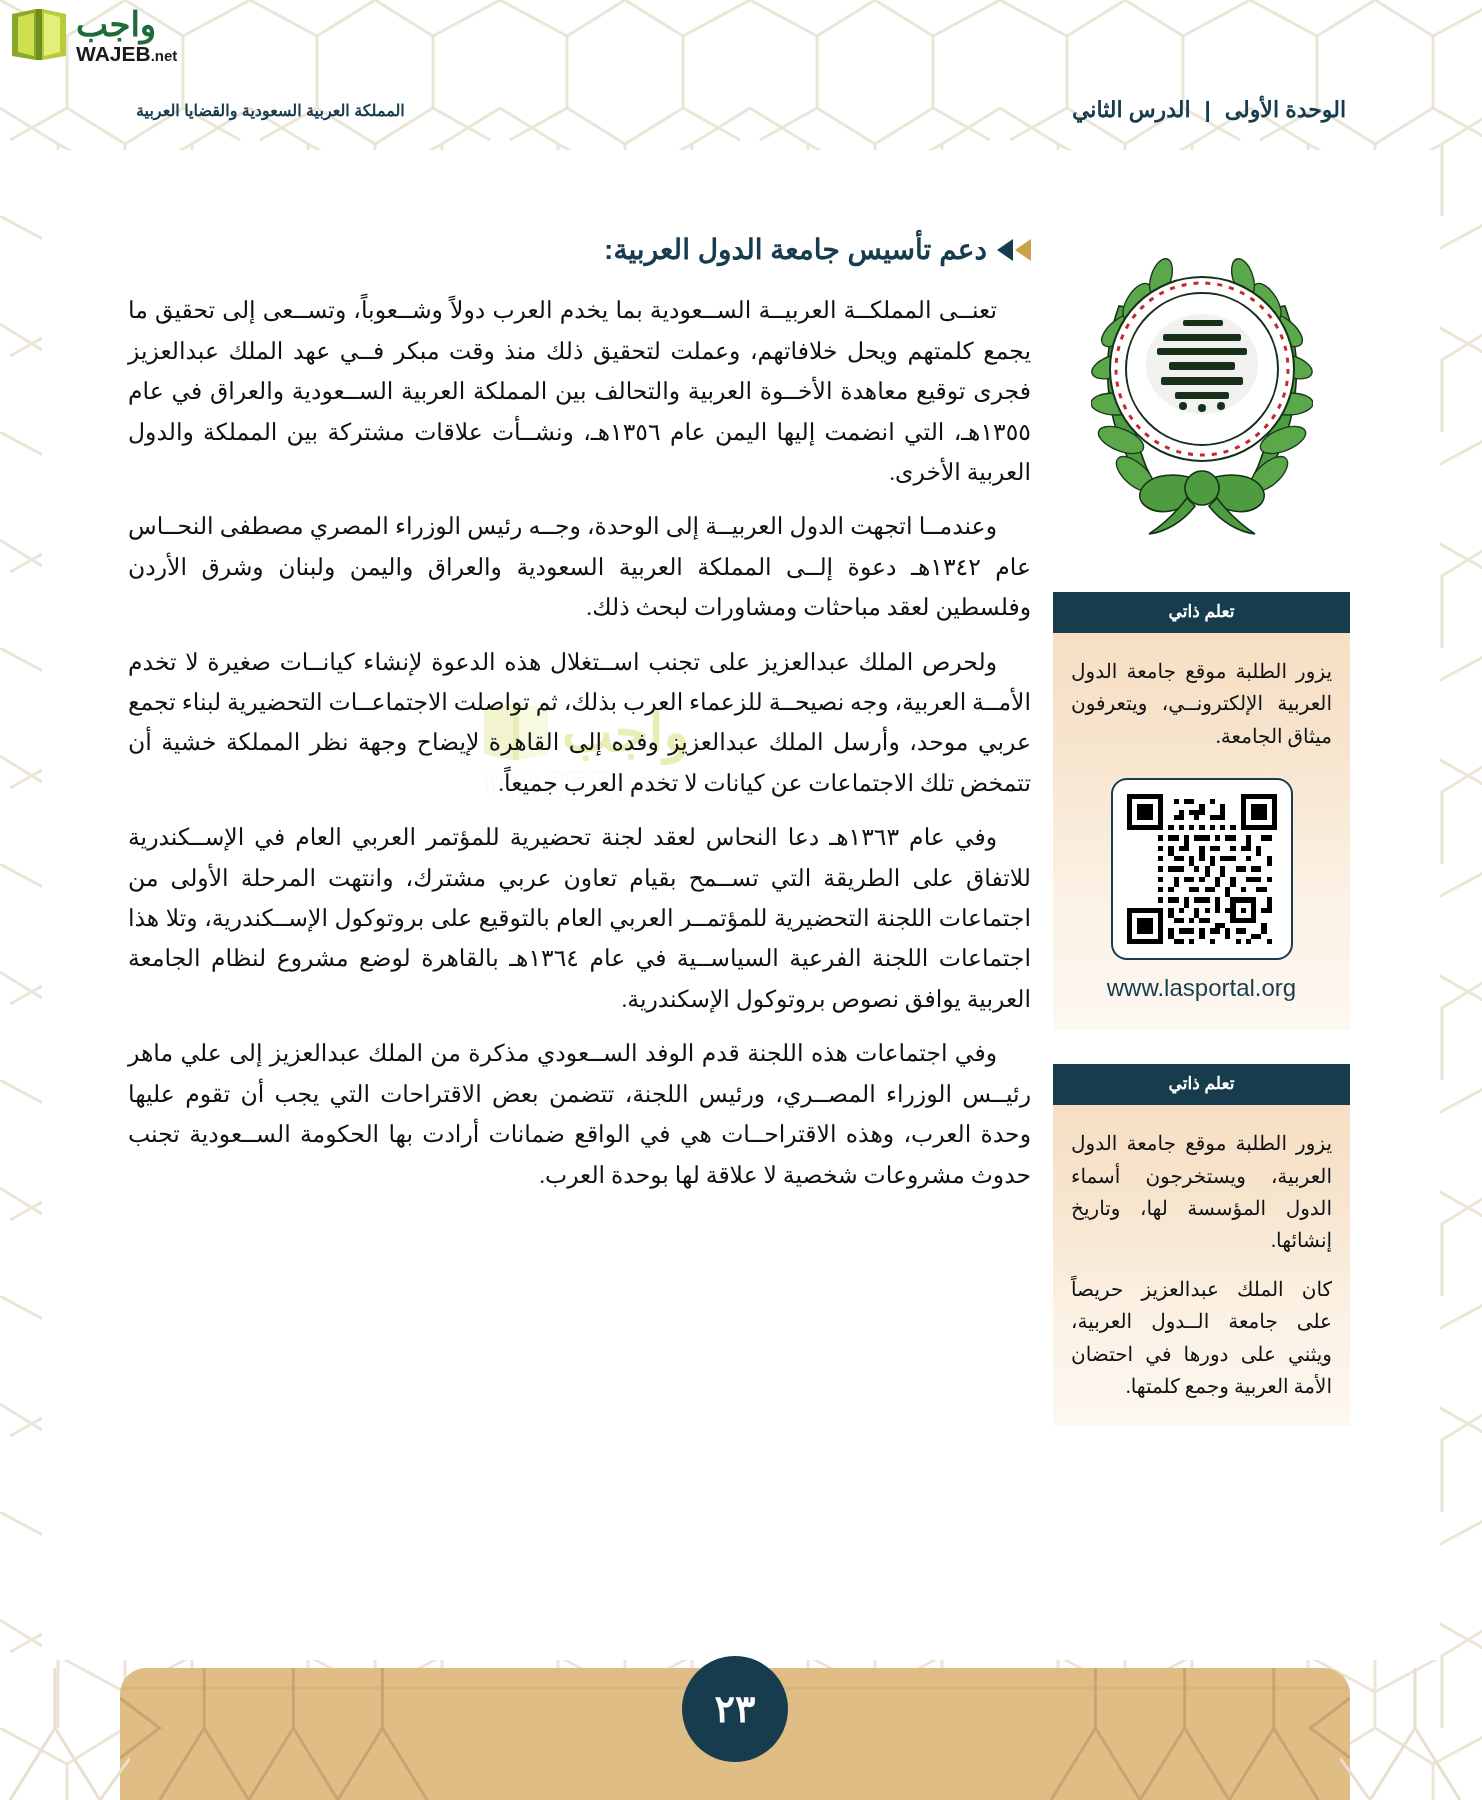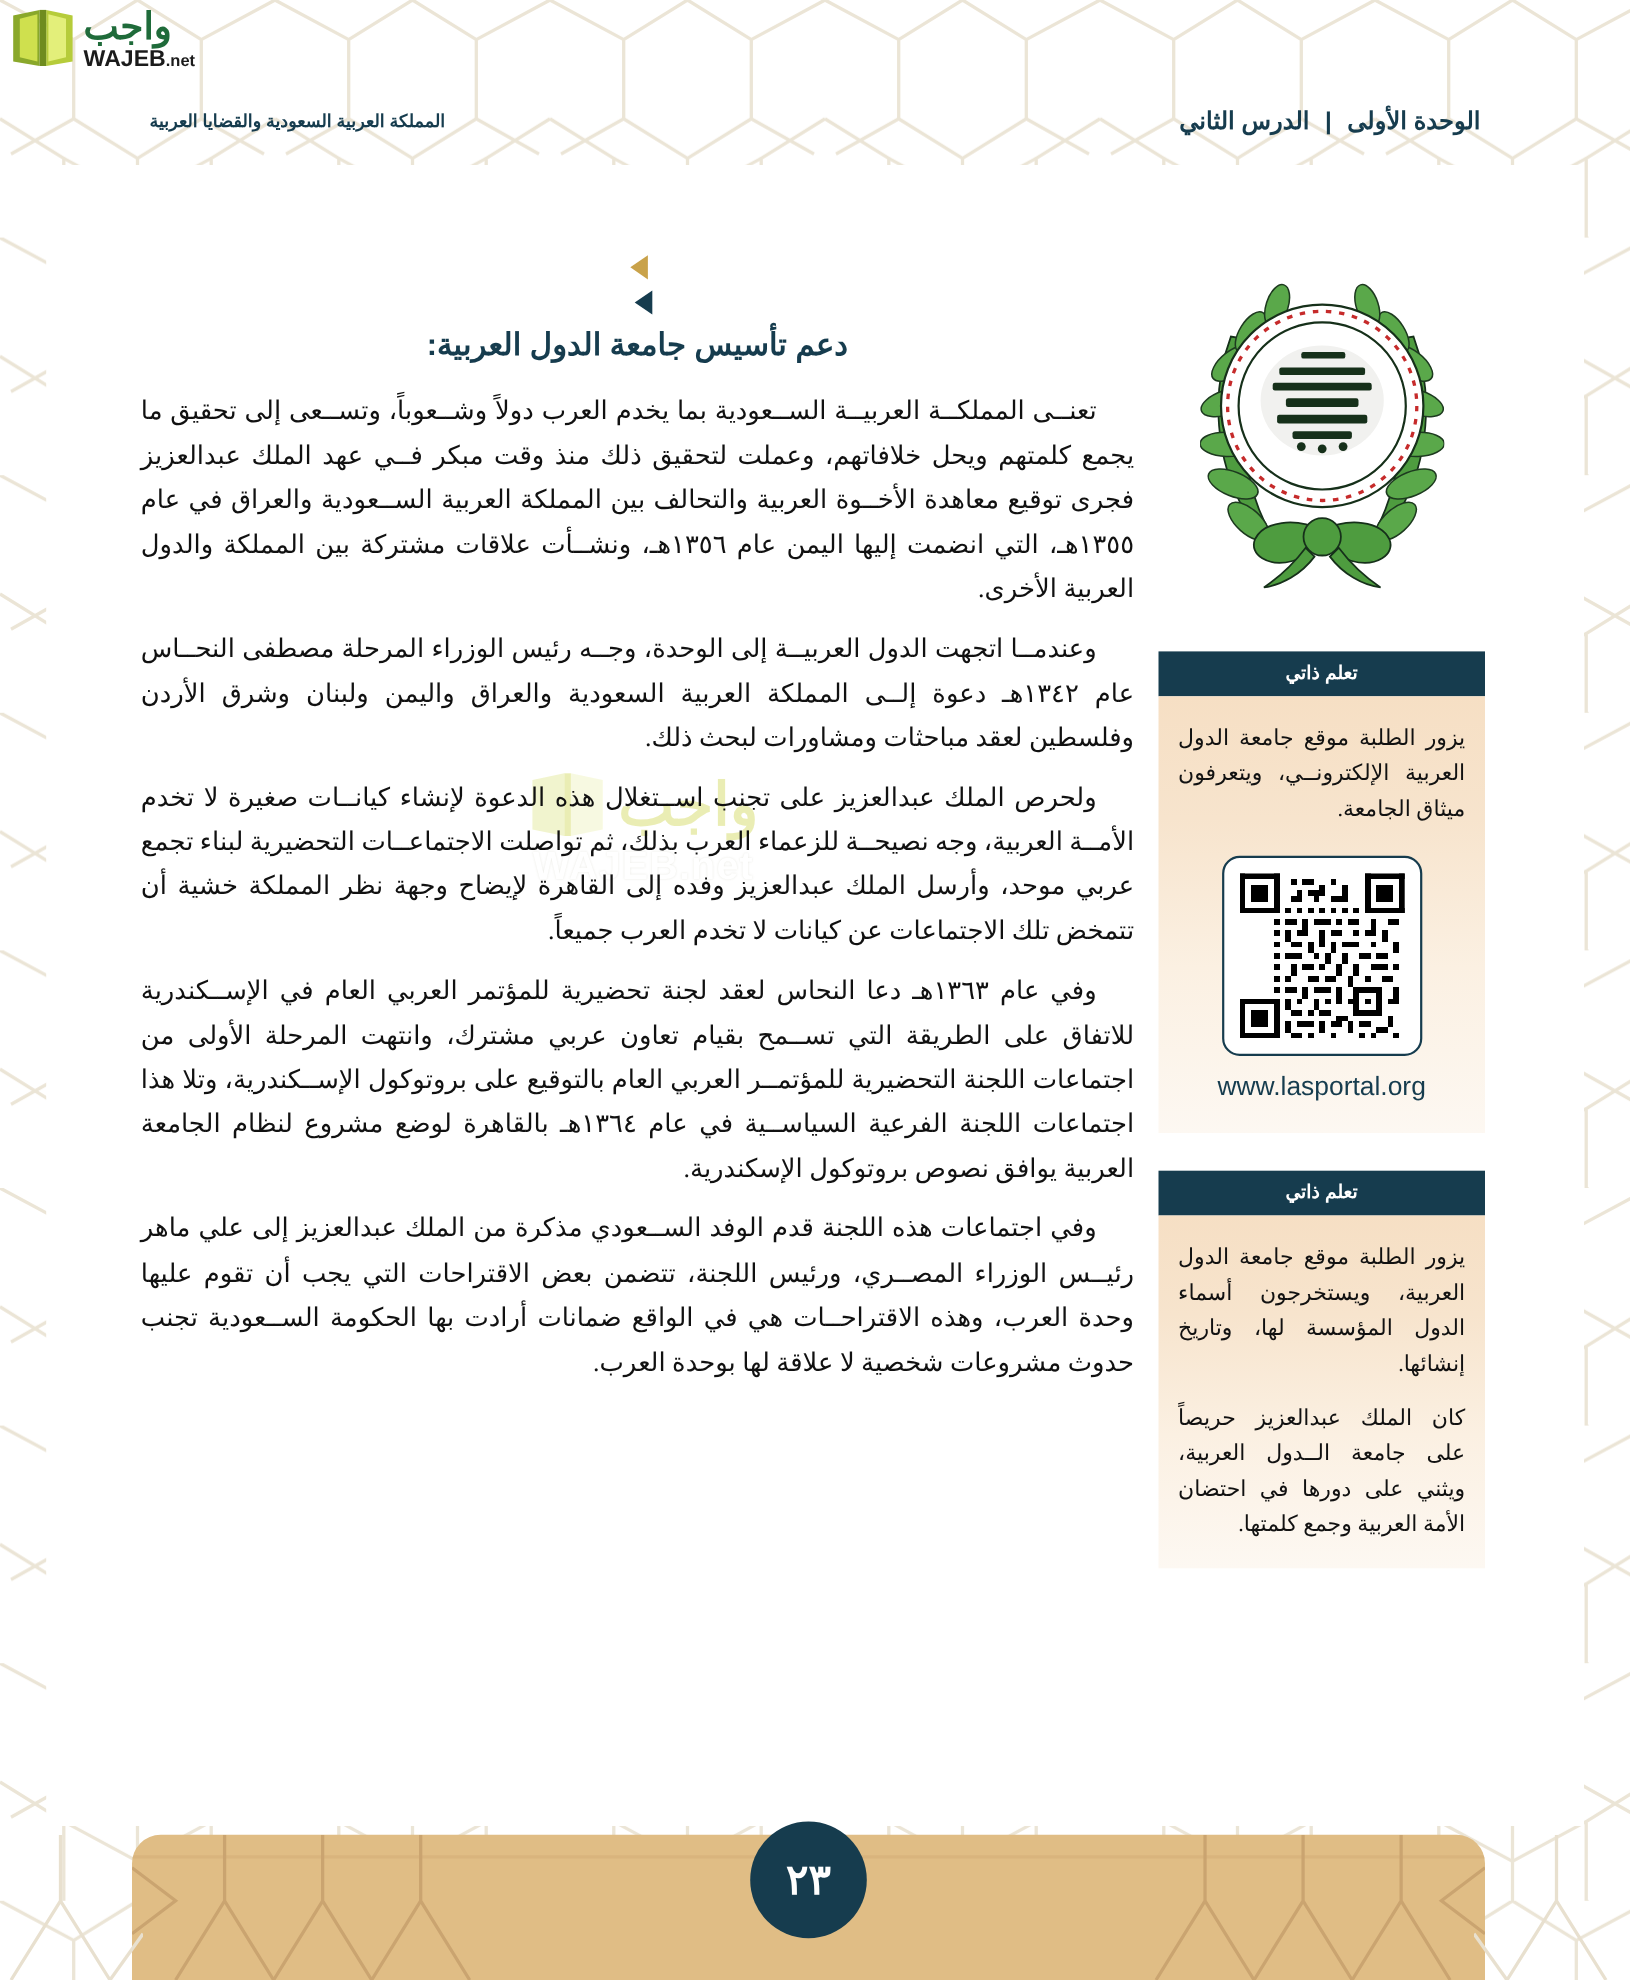--- a/index.html
+++ b/index.html
@@ -107,21 +107,21 @@
   }
   .col-side {
     flex:0 0 315px;
     padding-left:4px;
     padding-right:14px;
   }
 
   
   .section-heading {
     display:flex;
-    flex-direction:column;
+    flex-direction:row;
     align-items:center;
     justify-content:flex-start;
     gap:10px;
     direction:rtl;
     margin-top:42px;
     margin-bottom:22px;
   }
   .heading-marker {
     width:0; height:0;
     border-top:11px solid transparent;
@@ -345,21 +345,21 @@
 
     <div class="col-main">
 
       <div class="section-heading">
         <span class="heading-marker"></span>
         <span class="heading-marker2"></span>
         <h2>دعم تأسيس جامعة الدول العربية:</h2>
       </div>
 
       <p class="para">تعنــى المملكــة العربيــة الســعودية بما يخدم العرب دولاً وشــعوباً، وتســعى إلى تحقيق ما يجمع كلمتهم ويحل خلافاتهم، وعملت لتحقيق ذلك منذ وقت مبكر فــي عهد الملك عبدالعزيز فجرى توقيع معاهدة الأخــوة العربية والتحالف بين المملكة العربية الســعودية والعراق في عام ١٣٥٥هـ، التي انضمت إليها اليمن عام ١٣٥٦هـ، ونشــأت علاقات مشتركة بين المملكة والدول العربية الأخرى.</p>
-      <p class="para">وعندمــا اتجهت الدول العربيــة إلى الوحدة، وجــه رئيس الوزراء المرحلة مصطفى النحــاس عام ١٣٤٢هـ دعوة إلــى المملكة العربية السعودية والعراق واليمن ولبنان وشرق الأردن وفلسطين لعقد مباحثات ومشاورات لبحث ذلك.</p>
+      <p class="para">وعندمــا اتجهت الدول العربيــة إلى الوحدة، وجــه رئيس الوزراء المصري مصطفى النحــاس عام ١٣٤٢هـ دعوة إلــى المملكة العربية السعودية والعراق واليمن ولبنان وشرق الأردن وفلسطين لعقد مباحثات ومشاورات لبحث ذلك.</p>
       <p class="para">ولحرص الملك عبدالعزيز على تجنب اســتغلال هذه الدعوة لإنشاء كيانــات صغيرة لا تخدم الأمــة العربية، وجه نصيحــة للزعماء العرب بذلك، ثم تواصلت الاجتماعــات التحضيرية لبناء تجمع عربي موحد، وأرسل الملك عبدالعزيز وفده إلى القاهرة لإيضاح وجهة نظر المملكة خشية أن تتمخض تلك الاجتماعات عن كيانات لا تخدم العرب جميعاً.</p>
       <p class="para">وفي عام ١٣٦٣هـ دعا النحاس لعقد لجنة تحضيرية للمؤتمر العربي العام في الإســكندرية للاتفاق على الطريقة التي تســمح بقيام تعاون عربي مشترك، وانتهت المرحلة الأولى من اجتماعات اللجنة التحضيرية للمؤتمــر العربي العام بالتوقيع على بروتوكول الإســكندرية، وتلا هذا اجتماعات اللجنة الفرعية السياســية في عام ١٣٦٤هـ بالقاهرة لوضع مشروع لنظام الجامعة العربية يوافق نصوص بروتوكول الإسكندرية.</p>
       <p class="para">وفي اجتماعات هذه اللجنة قدم الوفد الســعودي مذكرة من الملك عبدالعزيز إلى علي ماهر رئيــس الوزراء المصــري، ورئيس اللجنة، تتضمن بعض الاقتراحات التي يجب أن تقوم عليها وحدة العرب، وهذه الاقتراحــات هي في الواقع ضمانات أرادت بها الحكومة الســعودية تجنب حدوث مشروعات شخصية لا علاقة لها بوحدة العرب.</p>
 
     </div>
 
     <div class="col-side">
 
       <div class="emblem-wrap">
         <svg class="emblem" viewBox="0 0 222 310" xmlns="http://www.w3.org/2000/svg">

